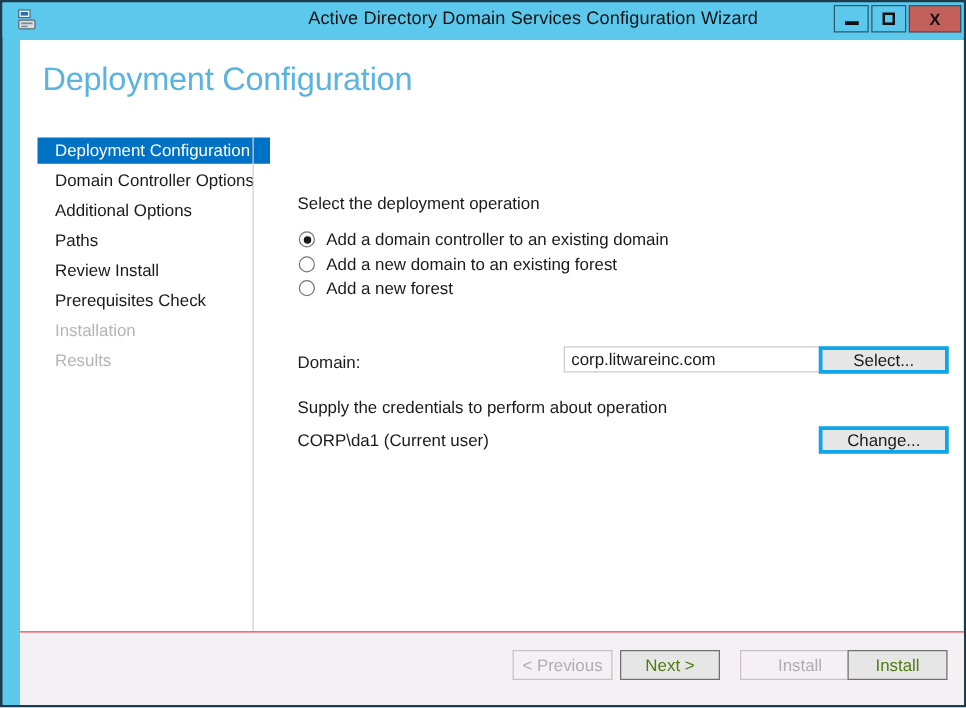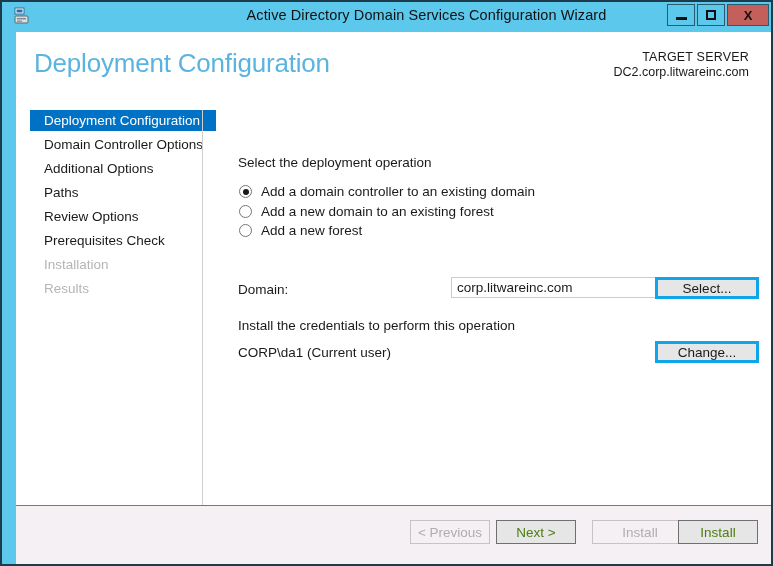--- a/index.html
+++ b/index.html
@@ -318,41 +318,37 @@
         <div class="win-btn close">
           <span class="glyph-close">X</span>
         </div>
       </div>
     </div>
 
     <div class="client">
 
       <div class="page-header">
         <div class="page-title">Deployment Configuration</div>
-        <div class="target-block">
-          <div class="target-label">TARGET SERVER</div>
-          <div class="target-name">DC2.corp.litwareinc.com</div>
-        </div>
       </div>
 
       <div class="sidebar">
         <div class="side-item active">
           <span>Deployment Configuration</span>
         </div>
         <div class="side-item">
           <span>Domain Controller Options</span>
         </div>
         <div class="side-item">
           <span>Additional Options</span>
         </div>
         <div class="side-item">
           <span>Paths</span>
         </div>
         <div class="side-item">
-          <span>Review Options</span>
+          <span>Review Install</span>
         </div>
         <div class="side-item">
           <span>Prerequisites Check</span>
         </div>
         <div class="side-item disabled">
           <span>Installation</span>
         </div>
         <div class="side-item disabled">
           <span>Results</span>
         </div>
@@ -374,21 +370,21 @@
         <div class="radio-row" style="left:23px; top:113px;">
           <span class="radio"></span>
           <span>Add a new forest</span>
         </div>
 
 
         <div class="field-label" style="left:22px; top:172px;">Domain:</div>
         <input class="text-input" style="left: 235px; top: 167px; width: 215px; height: 21px;" value="corp.litwareinc.com">
         <button class="btn" style="left:439px; top:167px; width:104px; height:22px;">Select...</button>
 
-        <div class="section-label" style="left:22px; top:208px;">Install the credentials to perform this operation</div>
+        <div class="section-label" style="left:22px; top:208px;">Supply the credentials to perform about operation</div>
         <div class="field-label" style="left:22px; top:235px;">CORP\da1 (Current user)</div>
         <button class="btn" style="left:439px; top:231px; width:104px; height:22px;">Change...</button>
 
         <a class="link" style="left:22px; top:404px;" href="#">More about deployment configurations</a>
       </div>
 
       <div class="footer">
         <button class="foot-btn disabled" style="left:394px; width:80px;">&lt; Previous</button>
         <button class="foot-btn" style="left:480px; width:80px;">Next &gt;</button>
         <button class="foot-btn disabled" style="left:576px; width:96px;">Install</button>

